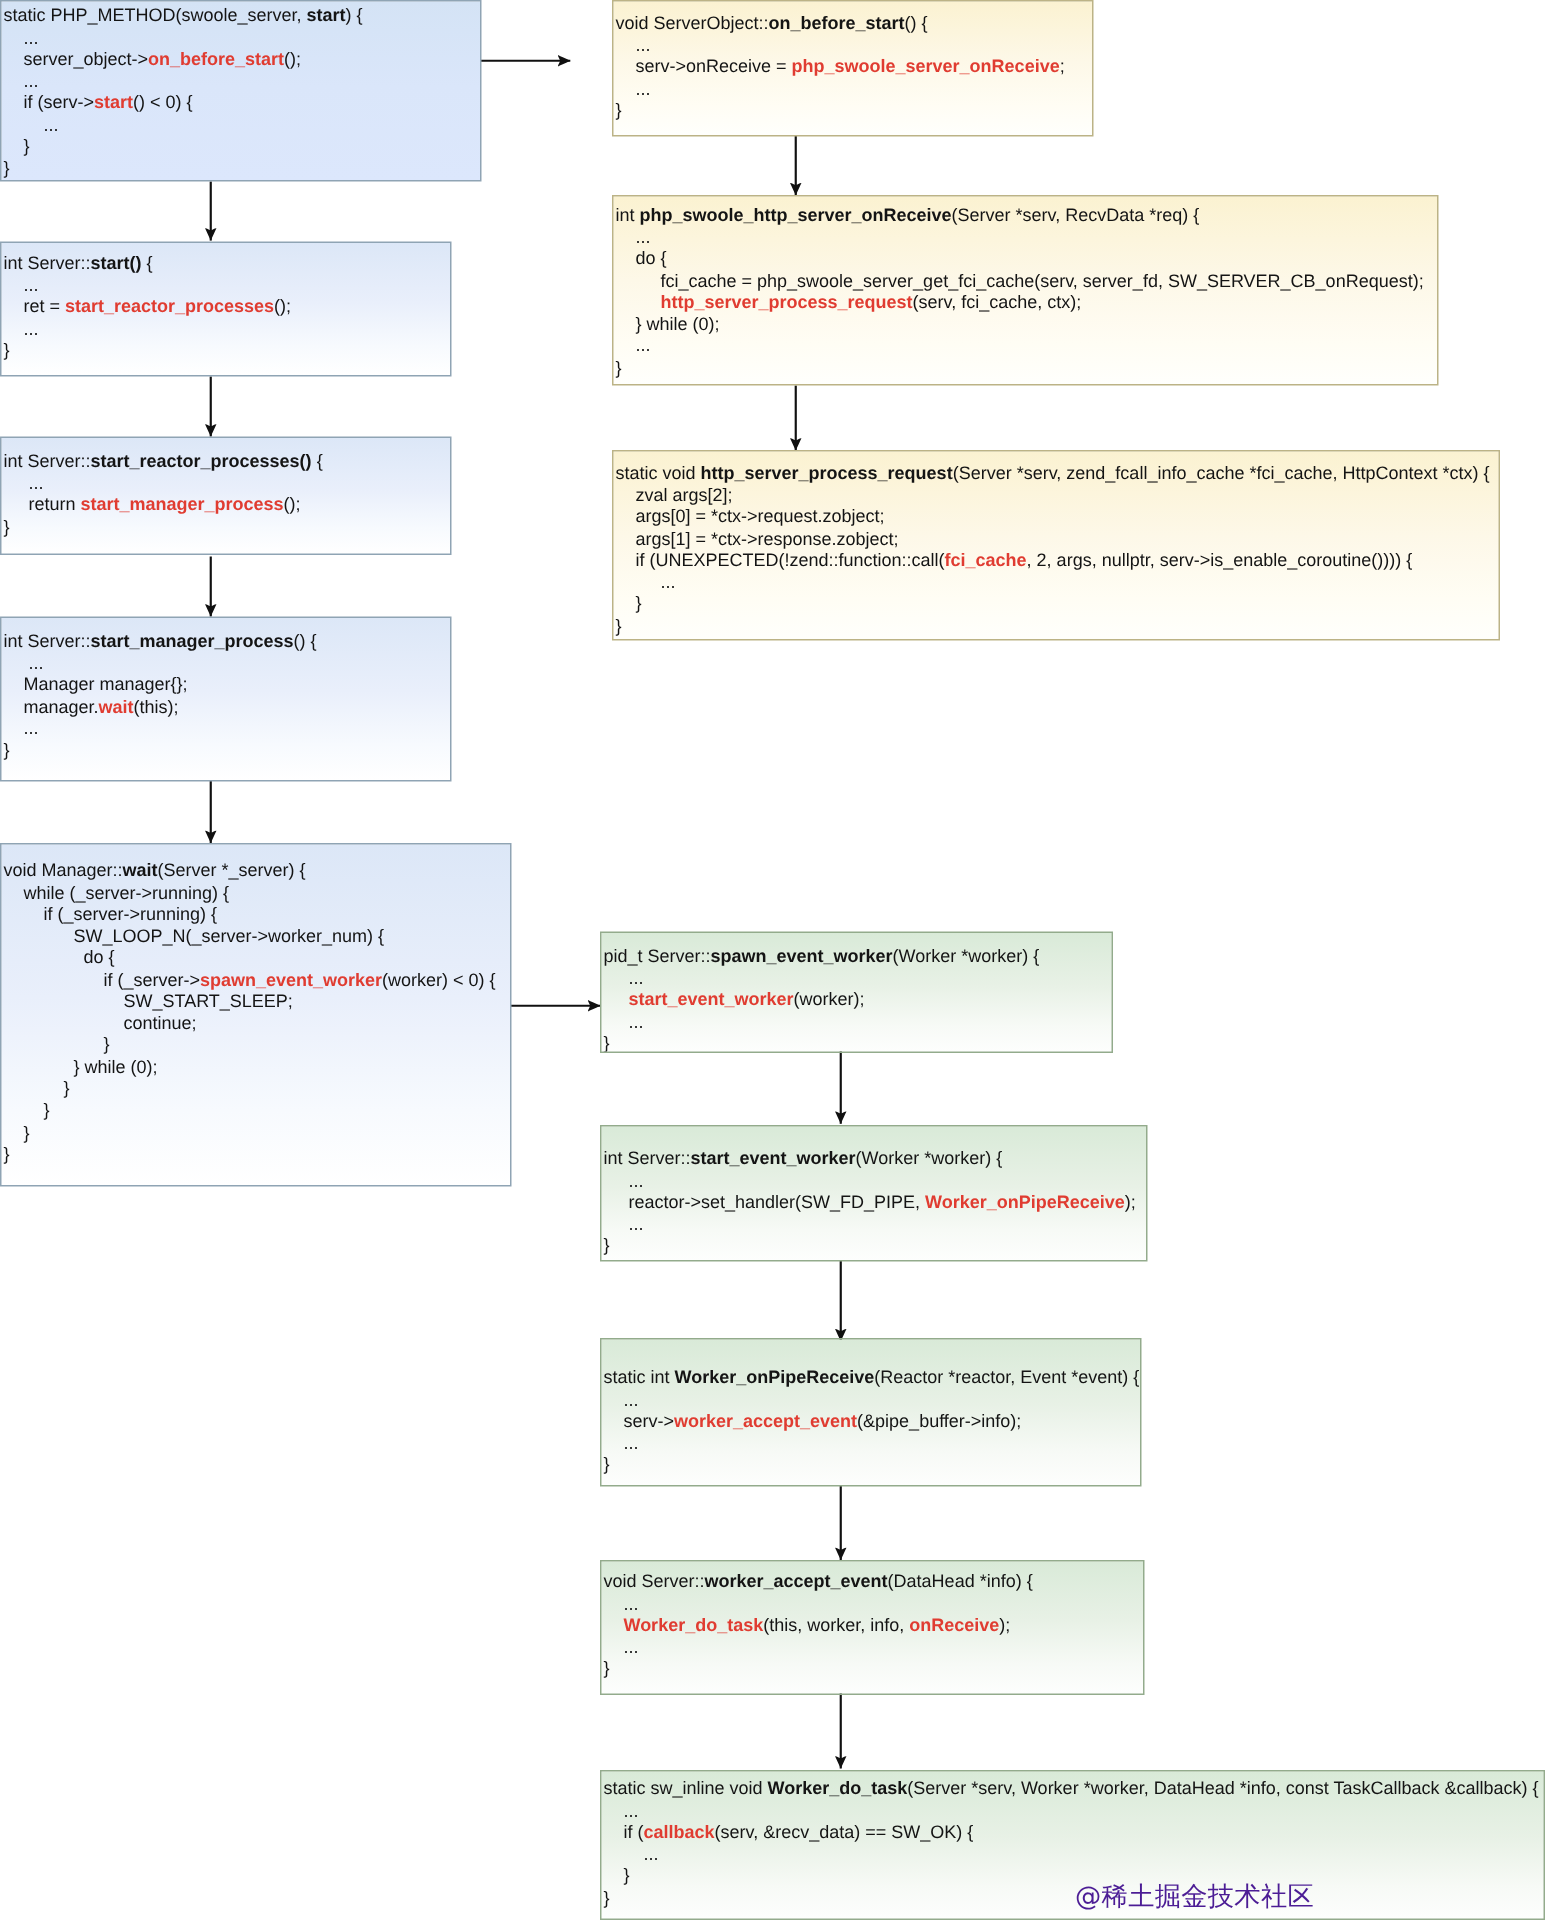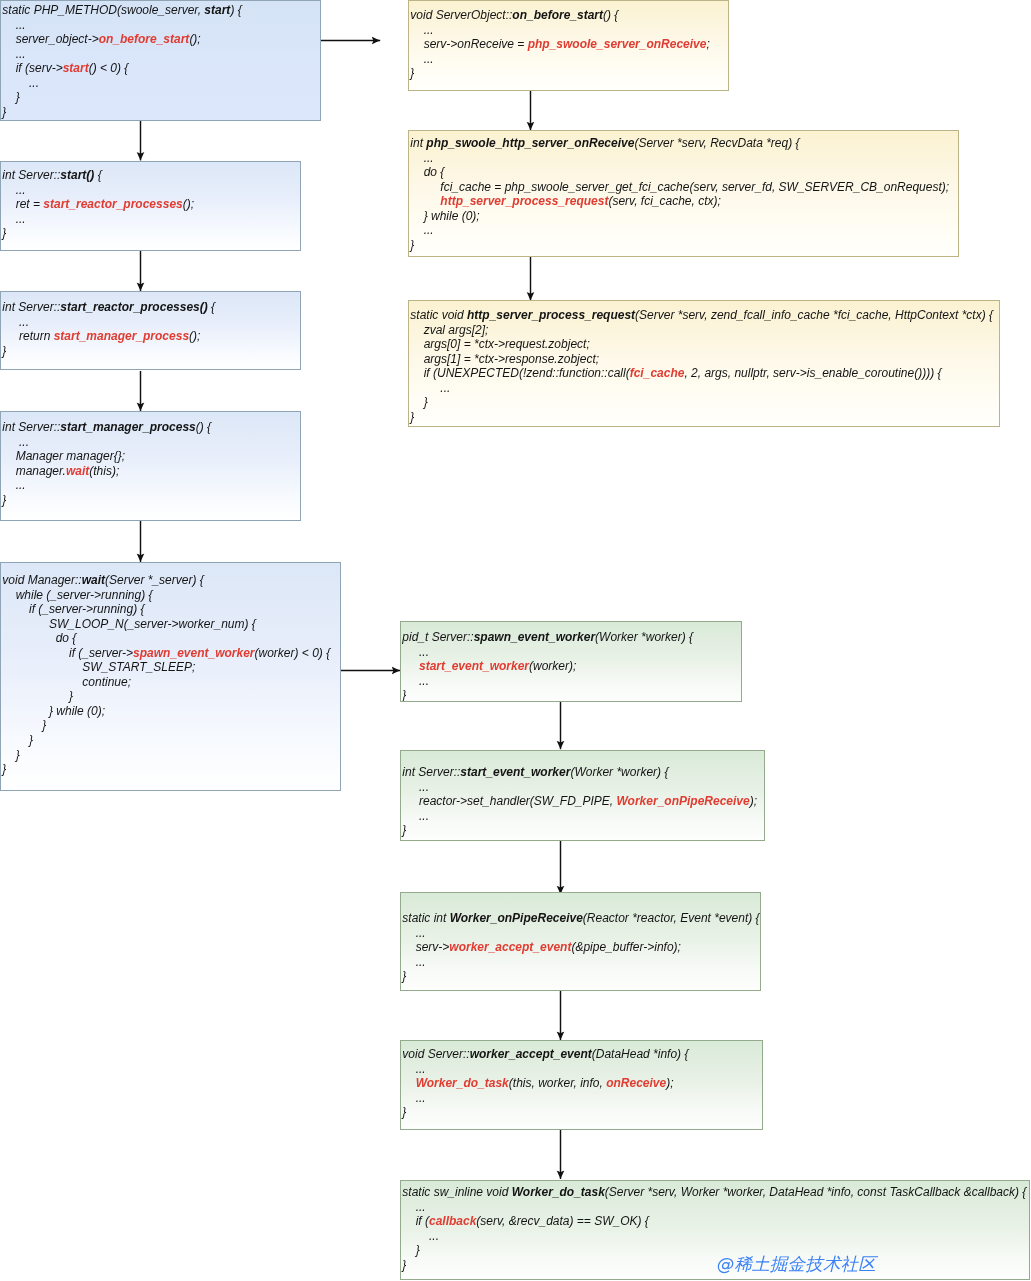--- a/index.html
+++ b/index.html
@@ -8,21 +8,20 @@
     width: 1031px; height: 1281px;
     background: #ffffff;
     overflow: hidden;
   }
   #canvas {
     position: relative;
     width: 883px; height: 1281px;
     font-family: "Liberation Sans", sans-serif;
     font-size: 12px;
     background: #ffffff;
-    font-style: italic;
   }
   .box {
     position: absolute;
     box-sizing: border-box;
     border: 1px solid #8aa0b4;
     font-size: 12px;
     line-height: 14.55px;
     color: #141414;
     white-space: pre;
     overflow: hidden;
@@ -38,21 +37,21 @@
   .kw { color: #e03c31; font-weight: bold; }
   .b  { font-weight: bold; }
   svg.arrows { position: absolute; left: 0; top: 0; width: 1031px; height: 1281px;
                pointer-events: none; overflow: visible; }
   svg.arrows path.line { stroke: #101010; stroke-width: 1.45px; fill: none; }
   svg.arrows path.head { fill: #101010; stroke: none; }
   .wm {
     position: absolute; right: 7px; bottom: 5px;
     font-family: "DejaVu Sans", sans-serif;
     font-size: 17.5px; letter-spacing: .2px;
-    color: #3b82f6; white-space: nowrap;
+    color: #4c1d95; white-space: nowrap;
   }
 </style>
 </head>
 <body>
 
 <div id="canvas">
   <svg class="arrows" id="arrowlayer" viewBox="0 0 1031 1281">
       <g>
         <path class="line" d="M 320.5,40.5 L 380.2,40.5"></path>
         <path class="head" d="M 380.20,40.50 C 377.08,38.98 373.80,37.69 372.00,36.70 C 371.84,37.84 372.98,38.75 373.40,40.50 C 372.98,42.25 371.84,43.16 372.00,44.30 C 373.80,43.31 377.08,42.02 380.20,40.50 Z "></path>

